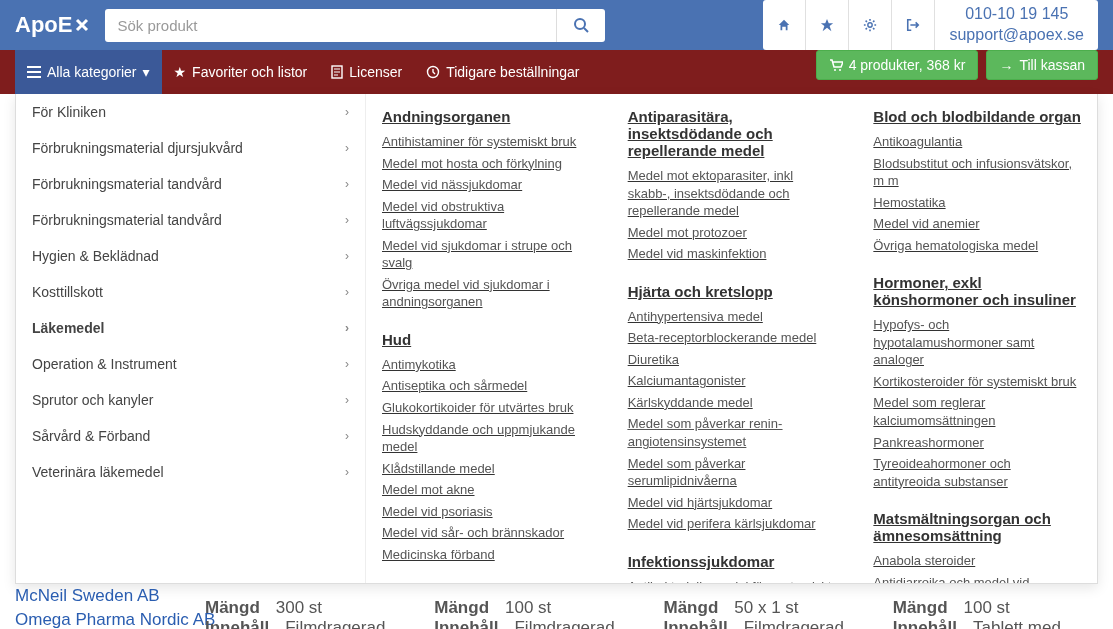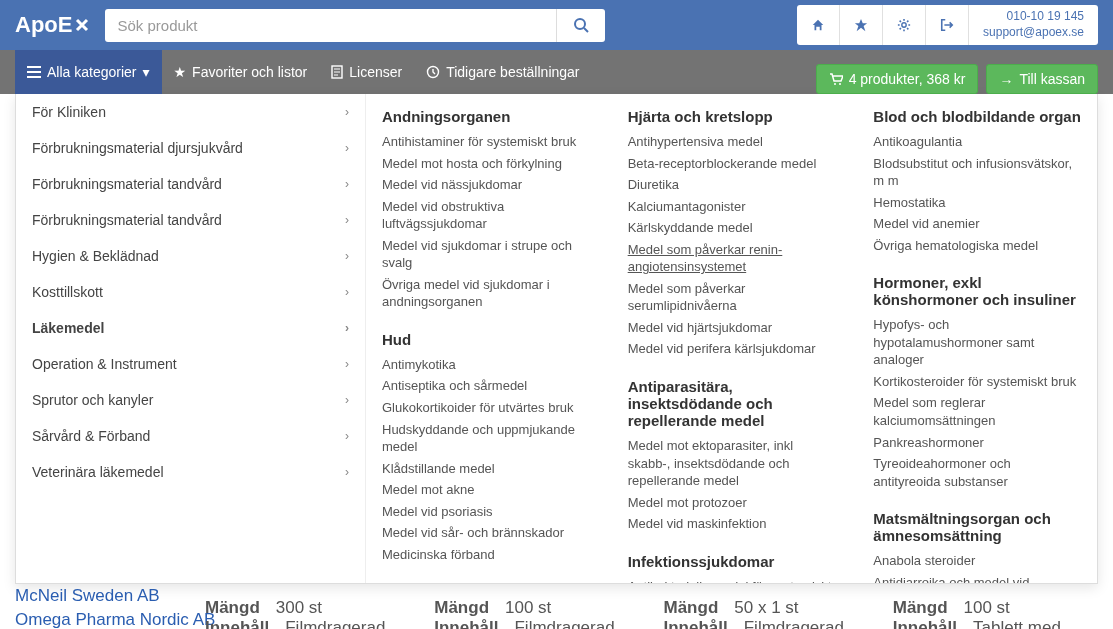--- a/index.html
+++ b/index.html
@@ -8,36 +8,36 @@
   .header { background: #4a72b2; display: flex; align-items: center; padding: 8px 15px; height: 50px; }
   .logo { color: #fff; font-size: 22px; font-weight: bold; margin-right: 15px; display: flex; align-items: center; }
   .logo-x { margin-left: 2px; }
   .search-wrap { flex: 1; display: flex; max-width: 500px; }
   .search-input { flex: 1; padding: 8px 12px; border: none; font-size: 15px; border-radius: 3px 0 0 3px; color: #0f172a; }
   .search-input::placeholder { color: #999; }
   .search-btn { background: #fff; border: none; border-left: 1px solid #ddd; padding: 0 16px; border-radius: 0 3px 3px 0; color: #4a72b2; font-size: 16px; cursor: pointer; }
   .header-right { margin-left: auto; display: flex; gap: 0; }
   .icon-btn { background: #fff; color: #4a72b2; border: none; padding: 8px 14px; font-size: 14px; cursor: pointer; border-right: 1px solid #e0e0e0; }
   .icon-btn:first-child { border-radius: 3px 0 0 3px; }
-  .support-box { background: #fff; color: #4a72b2; padding: 4px 14px; font-size: 12px; text-align: right; line-height: 1.3; border-radius: 0 3px 3px 0; }
-  
-  .navbar { background: #737373; display: flex; align-items: flex-end; padding: 0 15px; height: 44px; color: #fff; }
+  .support-box { background: #fff; color: #4a72b2; padding: 4px 14px; font-size: 16px; text-align: center; line-height: 1.3; border-radius: 0 3px 3px 0; }
+  
+  .navbar { background: #7f1d1d; display: flex; align-items: flex-start; padding: 0 15px; height: 44px; color: #fff; }
   .nav-item { display: flex; align-items: center; gap: 6px; padding: 0 12px; cursor: pointer; font-size: 14px; height: 100%; }
   .nav-item.active { background: #3b5998; position: relative; }
   .nav-item.active::after { content: ''; position: absolute; bottom: -8px; left: 20px; width: 0; height: 0; border-left: 8px solid transparent; border-right: 8px solid transparent; border-bottom: 8px solid #fff; }
   .nav-right { margin-left: auto; display: flex; gap: 8px; }
   .btn-green { background: #5cb85c; color: #fff; border: 1px solid #4cae4c; padding: 6px 12px; border-radius: 3px; font-size: 14px; cursor: pointer; display: flex; align-items: center; gap: 6px; }
   
   .mega-menu { display: flex; background: #fff; border: 1px solid #ddd; border-top: none; box-shadow: 0 4px 12px rgba(0,0,0,0.1); max-height: 490px; overflow: hidden; margin: 0 15px; }
   .menu-sidebar { width: 350px; border-right: 1px solid #eee; }
   .menu-sidebar-item { display: flex; justify-content: space-between; align-items: center; padding: 10px 16px; cursor: pointer; color: #444; font-size: 14px; }
   .menu-sidebar-item.selected { font-weight: bold; }
   .menu-sidebar-item .chev { color: #888; font-size: 12px; }
   
-  .menu-columns { flex: 1; display: flex; padding: 12px 8px; gap: 22px; overflow-y: auto; }
+  .menu-columns { flex: 1; display: flex; padding: 12px 8px; gap: 22px; overflow-y: auto; text-decoration: underline; }
   .menu-col { flex: 1; min-width: 0; }
   .menu-section { margin-bottom: 16px; }
   .menu-section-title { font-weight: 600; font-size: 15px; color: #333; margin-bottom: 4px; padding: 2px 8px; cursor: pointer; }
   .menu-link { display: block; font-size: 13px; color: #555; padding: 2px 8px; cursor: pointer; line-height: 1.35; }
   .menu-link.underlined { text-decoration: underline; }
   
   .behind { padding: 0 15px; font-size: 17px; color: #555; }
   .behind .link { color: #2a5db0; display: block; padding: 2px 0; cursor: pointer; }
   .behind-row { display: flex; gap: 24px; }
   .behind-cell { display: flex; gap: 16px; }
@@ -213,38 +213,38 @@
           <a class="menu-link">Hudskyddande och uppmjukande medel</a>
           <a class="menu-link">Klådstillande medel</a>
           <a class="menu-link">Medel mot akne</a>
           <a class="menu-link">Medel vid psoriasis</a>
           <a class="menu-link">Medel vid sår- och brännskador</a>
           <a class="menu-link">Medicinska förband</a>
         </div>
       </div>
     <div class="menu-col" id="col2">
         <div class="menu-section">
+          <div class="menu-section-title">Antiparasitära, insektsdödande och repellerande medel</div>
+          <a class="menu-link">Medel mot ektoparasiter, inkl skabb-, insektsdödande och repellerande medel</a>
+          <a class="menu-link">Medel mot protozoer</a>
+          <a class="menu-link">Medel vid maskinfektion</a>
+        </div>
+        <div class="menu-section">
           <div class="menu-section-title">Hjärta och kretslopp</div>
           <a class="menu-link">Antihypertensiva medel</a>
           <a class="menu-link">Beta-receptorblockerande medel</a>
           <a class="menu-link">Diuretika</a>
           <a class="menu-link">Kalciumantagonister</a>
           <a class="menu-link">Kärlskyddande medel</a>
           <a class="menu-link underlined">Medel som påverkar renin-angiotensinsystemet</a>
           <a class="menu-link">Medel som påverkar serumlipidnivåerna</a>
           <a class="menu-link">Medel vid hjärtsjukdomar</a>
           <a class="menu-link">Medel vid perifera kärlsjukdomar</a>
         </div>
         <div class="menu-section">
-          <div class="menu-section-title">Antiparasitära, insektsdödande och repellerande medel</div>
-          <a class="menu-link">Medel mot ektoparasiter, inkl skabb-, insektsdödande och repellerande medel</a>
-          <a class="menu-link">Medel mot protozoer</a>
-          <a class="menu-link">Medel vid maskinfektion</a>
-        </div>
-        <div class="menu-section">
           <div class="menu-section-title">Infektionssjukdomar</div>
           <a class="menu-link">Antibakteriella medel för systemiskt bruk</a>
         </div>
       </div>
     <div class="menu-col" id="col3">
         <div class="menu-section">
           <div class="menu-section-title">Blod och blodbildande organ</div>
           <a class="menu-link">Antikoagulantia</a>
           <a class="menu-link">Blodsubstitut och infusionsvätskor, m m</a>
           <a class="menu-link">Hemostatika</a>

